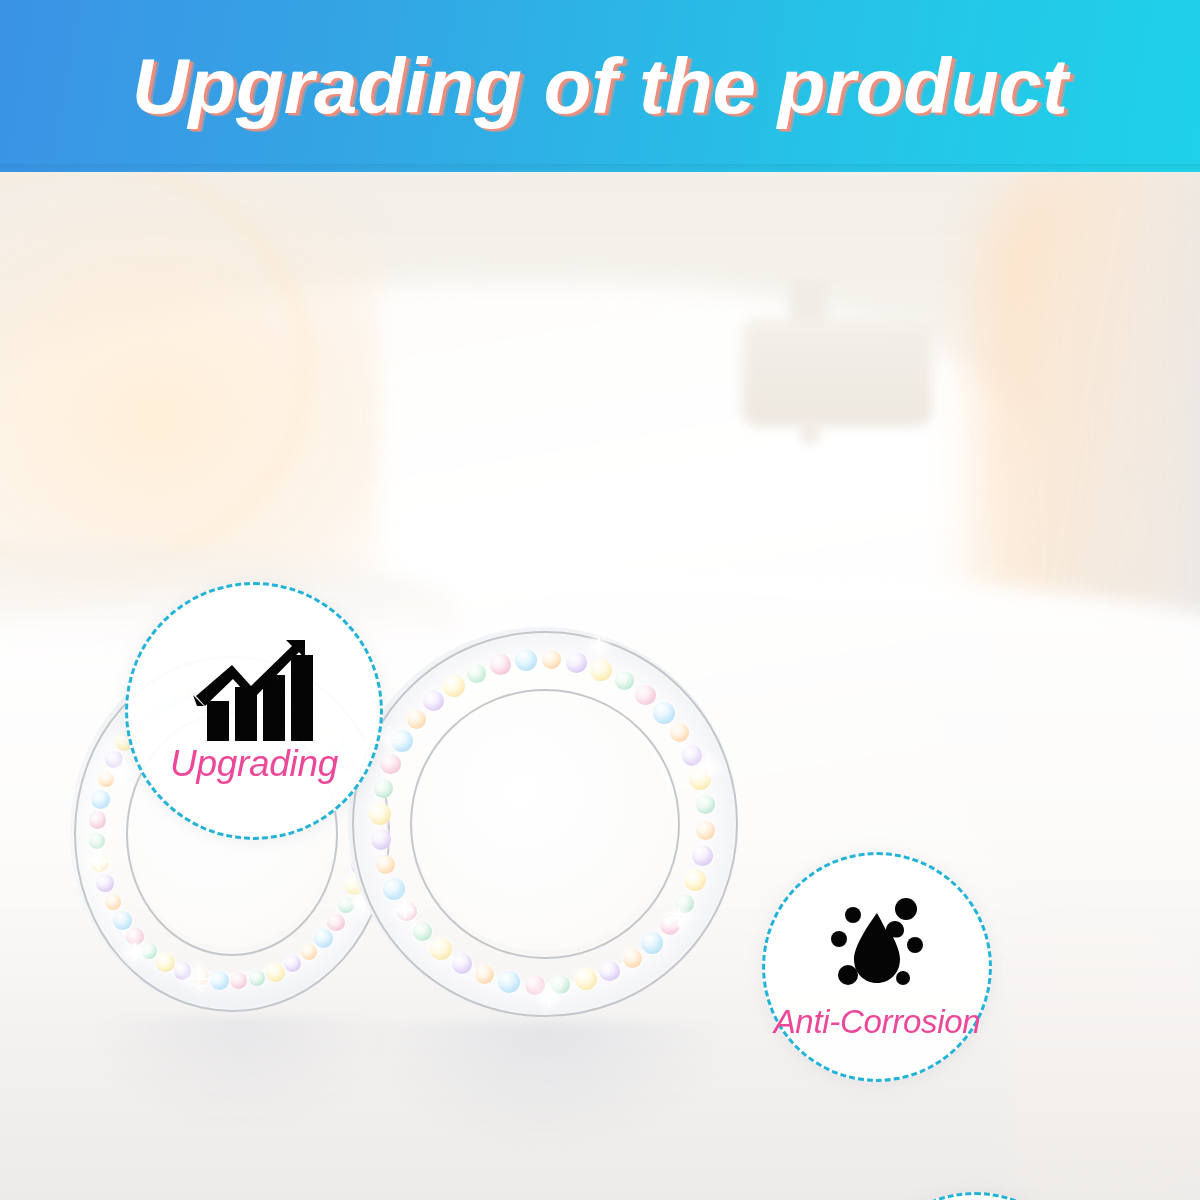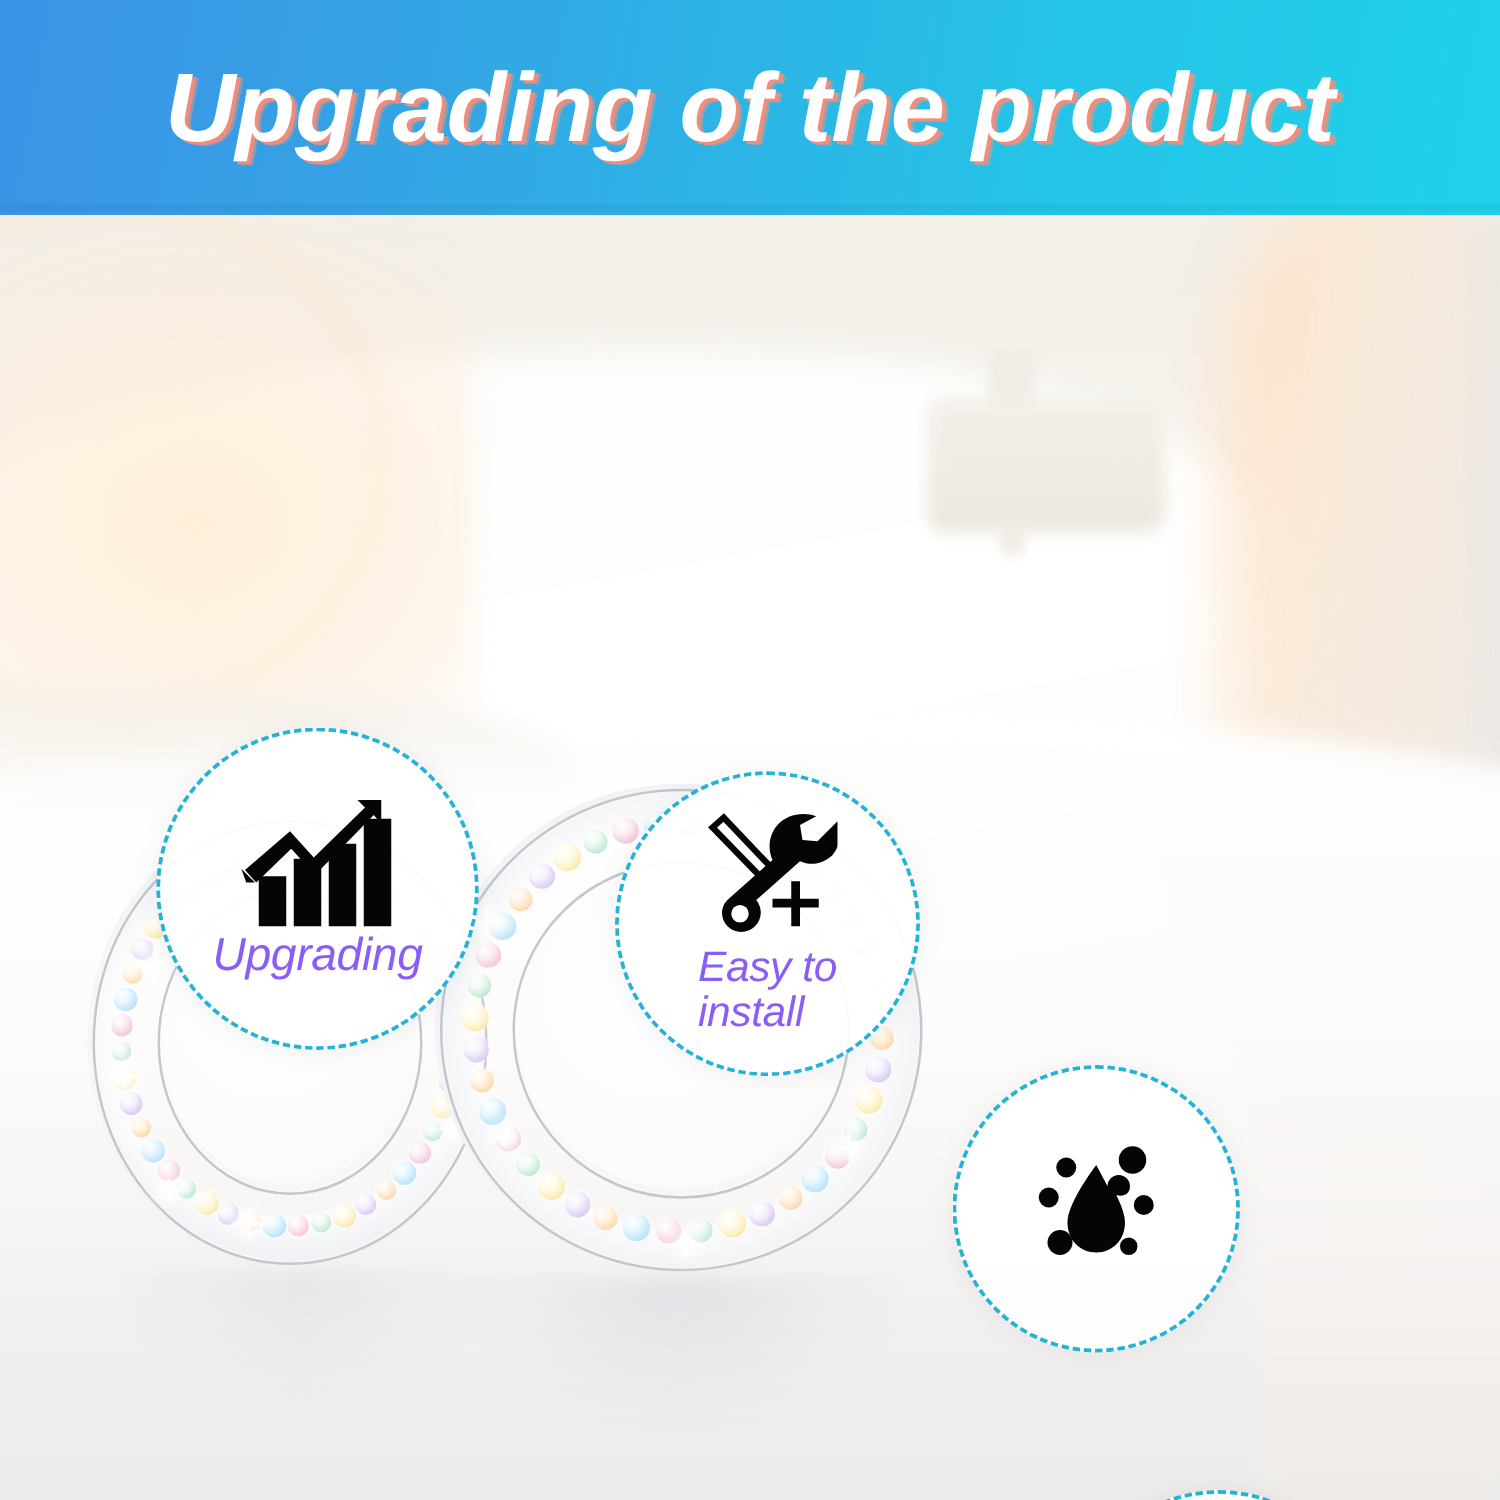--- a/index.html
+++ b/index.html
@@ -198,24 +198,24 @@
     flex-direction: column;
     align-items: center;
     justify-content: center;
     box-sizing: border-box;
   }
   .badge-icon {
     display: block;
     line-height: 0;
   }
   .badge-label {
-    color: #8b5cf6;
+    color: #ec4899;
     font-style: italic;
     font-weight: normal;
-    text-align: left;
+    text-align: right;
     line-height: 1.05;
     white-space: pre-line;
     letter-spacing: -0.3px;
   }
 
   #badge-upgrading { left: 125px; top: 410px; width: 258px; height: 258px; }
   #badge-upgrading .badge-icon { margin-bottom: 2px; }
   #badge-upgrading .badge-label { font-size: 37px; }
 
   #badge-easy-install { left: 492px; top: 445px; width: 244px; height: 244px; }
@@ -399,53 +399,36 @@
             <rect x="72" y="36" width="22" height="66"></rect>
             <rect x="100" y="16" width="22" height="86"></rect>
             <path d="M5 57 L41 26 L60 47 L101 7 L95 1 L114 1 L114 20 L108 13 L61 61 L42 40 L14 67 Z"></path>
             <path d="M2 56 L13 67 L6 67 Z"></path>
           </g>
         </svg>
       </span>
       <span class="badge-label">Upgrading</span>
     </div>
 
-    <div class="badge" id="badge-easy-install">
-      <span class="badge-icon">
-        <svg width="112" height="104" viewBox="0 0 112 104" fill="none">
-          <g fill="#050505">
-
-            <path d="M12 13 L21 5 L58 44 L50 52 Z" fill="none" stroke="#050505" stroke-width="5"></path>
-
-            <path d="M95 4 C84 0 71 3 64 11 C57 19 56 30 60 39 L25 70 C18 76 18 86 24 92 C30 98 40 98 46 92 C52 86 52 77 47 71 L82 40 C91 44 101 42 108 35 C114 28 116 17 112 8 L96 24 L84 23 L82 11 Z"></path>
-            <circle cx="34" cy="82" r="7" fill="#ffffff"></circle>
-
-            <rect x="75" y="56" width="7" height="36"></rect>
-            <rect x="60" y="70" width="37" height="7"></rect>
-          </g>
-        </svg>
-      </span>
-      <span class="badge-label">Easy to
-install</span>
-    </div>
 
     <div class="badge" id="badge-anti-corrosion">
       <span class="badge-icon">
         <svg width="106" height="106" viewBox="0 0 106 106" fill="none">
           <g fill="#050505">
             <path d="M53 18 C53 18 30 48 30 64 C30 78 40 88 53 88 C66 88 76 78 76 64 C76 58 73 50 69 42 C75 44 80 41 80 35 C80 30 76 26 71 26 C66 26 62 30 62 35 C58 27 53 18 53 18 Z"></path>
             <circle cx="82" cy="14" r="11"></circle>
             <circle cx="29" cy="20" r="8"></circle>
             <circle cx="15" cy="44" r="8"></circle>
             <circle cx="91" cy="50" r="8"></circle>
             <circle cx="24" cy="80" r="10"></circle>
             <circle cx="79" cy="83" r="7"></circle>
           </g>
         </svg>
       </span>
+      <span class="badge-label">Anti-Corrosion</span>
     </div>
 
     <div class="badge" id="badge-metallic">
       
       
     </div>
 
   </div>
 </div>
 

